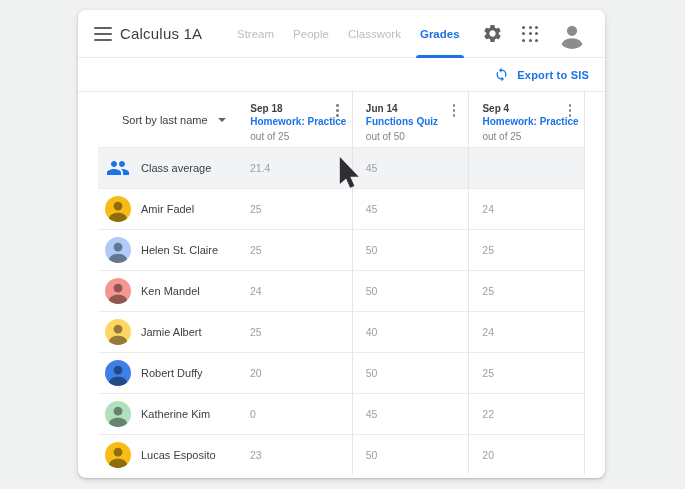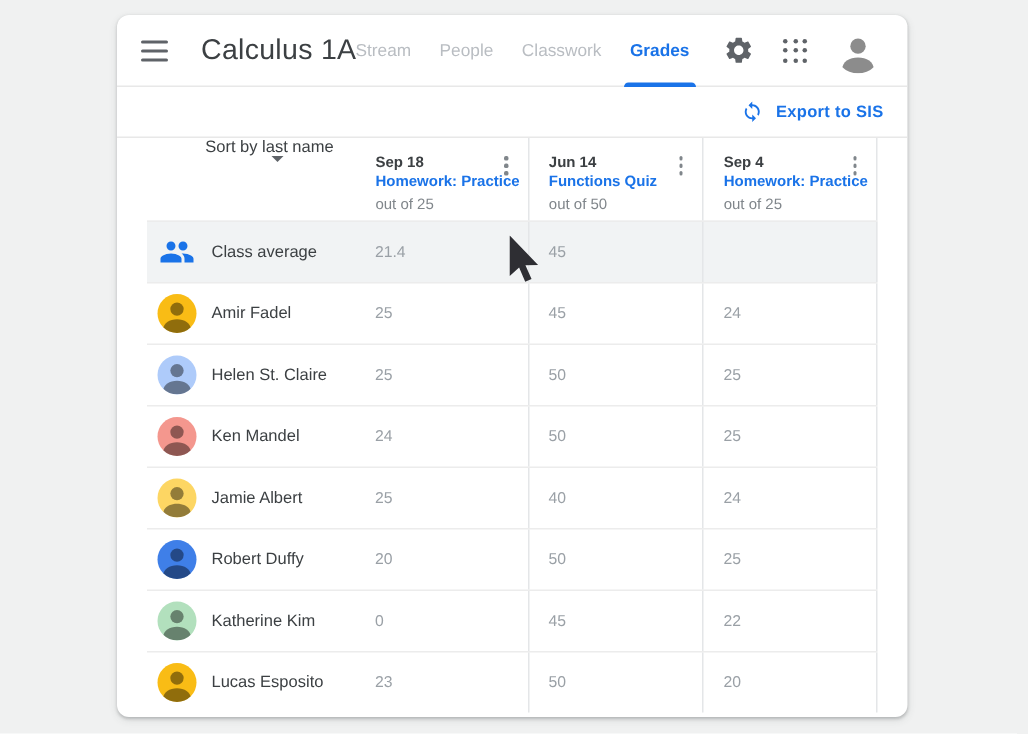--- a/index.html
+++ b/index.html
@@ -16,21 +16,21 @@
     box-shadow:0 1px 2px rgba(60,64,67,.25), 0 2px 6px rgba(60,64,67,.12);
     overflow:hidden;
   }
   
   .appbar {
     height:48px; display:flex; align-items:center;
     padding:0 18px 0 16px; border-bottom:1px solid #e8e8e8; position:relative;
   }
   .hamburger { width:18px; height:14px; display:flex; flex-direction:column; justify-content:space-between; cursor:pointer; }
   .hamburger i { display:block; height:2px; background:#5f6368; border-radius:1px; }
-  .course-title { font-size:19px; color:#3c4043; margin-left:22px; letter-spacing:.2px; }
+  .course-title { font-size:15px; color:#3c4043; margin-left:8px; letter-spacing:.2px; }
   .tabs { position:absolute; left:156px; top:0; height:48px; display:flex; gap:13px; align-items:center; }
   .tab {
     position:relative; height:100%; display:flex; align-items:center;
     font-size:11.5px; color:#b9bdc2; padding:0 3px; cursor:pointer; white-space:nowrap;
   }
   .tab.active { color:#1a73e8; font-weight:bold;text-align:center; }
   .tab.active::after {
     content:""; position:absolute; left:-1px; right:-1px; bottom:0; height:3px;
     background:#1a73e8; border-radius:3px 3px 0 0;
   }
@@ -46,21 +46,21 @@
   
   .toolbar {
     height:34px; display:flex; align-items:center; justify-content:flex-end;
     padding-right:16px; border-bottom:1px solid #e8e8e8;
   }
   .export-btn { display:flex; align-items:center; gap:8px; cursor:pointer; }
   .export-label { color:#1a73e8; font-size:11px; font-weight:bold; letter-spacing:.2px; }
   
   .table { margin:0 20px; }
   .thead { display:flex; height:55px; position:relative; }
-  .th-name { width:142px; display:flex; align-items:center; padding-left:24px; cursor:pointer;flex-direction:column; }
+  .th-name { width:142px; display:flex; align-items:center; padding-left:24px; cursor:pointer; }
   .sort-label { font-size:11px; color:#3c4043; }
   .caret { margin-left:10px; width:0; height:0; border-left:4px solid transparent; border-right:4px solid transparent; border-top:4.5px solid #5f6368; }
   .c1 { width:117px; }
   .c2 { width:119px; border-left:1px solid #e4e6e8; }
   .c3 { width:119px; border-left:1px solid #e4e6e8; border-right:1px solid #e4e6e8; }
   .th-col { position:relative; padding:11px 0 0 13px; }
   .th-date { font-size:10px; font-weight:bold; color:#3c4043; }
   .th-title { font-size:10px; font-weight:bold; color:#1a73e8; margin-top:2px; cursor:pointer; white-space:nowrap; }
   .th-outof { font-size:10px; color:#80868b; margin-top:4px; }
   .dots { position:absolute; top:10px; right:11px; display:flex; flex-direction:column; gap:2.5px; cursor:pointer; padding:2px; }

